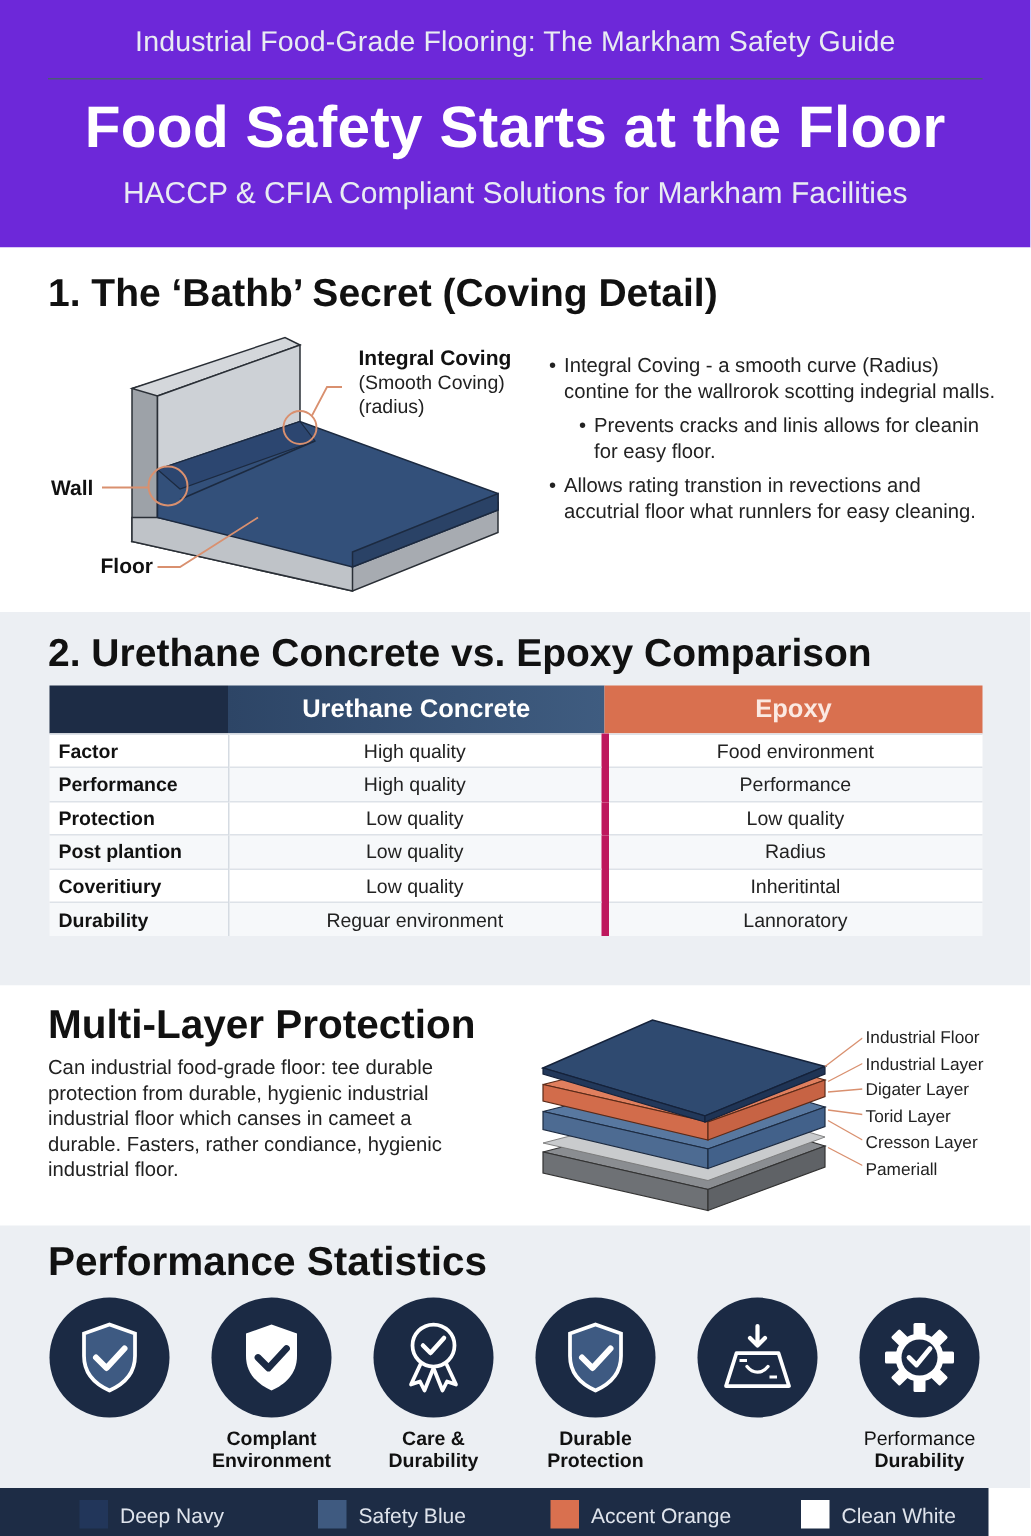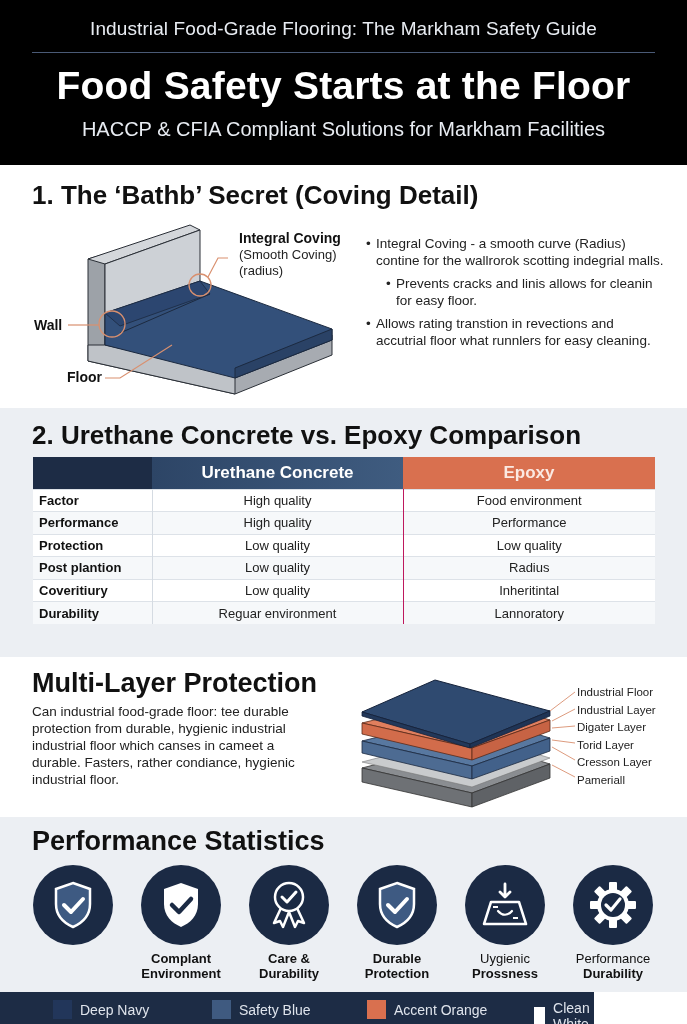--- a/index.html
+++ b/index.html
@@ -1,20 +1,20 @@
 <!DOCTYPE html>
 <html><head>
 <meta charset="utf-8">
 <style>
   * { box-sizing: border-box; margin: 0; padding: 0; }
   html, body { width: 687px; height: 1024px; overflow: hidden; background: #ffffff; }
   body { font-family: "Liberation Sans", "DejaVu Sans", sans-serif; color: #111; position: relative; }
 
   
-  .header { position: absolute; left: 0; top: 0; width: 687px; height: 165px; background: #000000; color: #fff; text-align: center; }
+  .header { position: absolute; left: 0; top: 0; width: 687px; height: 165px; background: #6d28d9; color: #fff; text-align: center; }
   .header .kicker { position: absolute; top: 18px; left: 0; width: 100%; font-size: 19px; color: #e8ecf2; letter-spacing: 0.1px; }
   .header .rule { position: absolute; top: 52px; left: 32px; width: 623px; height: 1px; background: #4a5a76; }
   .header .title { position: absolute; top: 64px; left: 0; width: 100%; font-size: 39px; font-weight: bold; letter-spacing: 0.2px; }
   .header .subtitle { position: absolute; top: 118px; left: 0; width: 100%; font-size: 20px; color: #e8ecf2; }
 
   
   .sec { position: absolute; left: 0; width: 687px; }
   .sec1 { top: 165px; height: 243px; background: #ffffff; }
   .sec2 { top: 408px; height: 249px; background: #eceff3; }
   .sec3 { top: 657px; height: 160px; background: #ffffff; }
@@ -34,39 +34,39 @@
   .bullets .b.sub { margin-left: 20px; }
 
   
   .tbl { position: absolute; left: 33px; top: 457px; width: 622px; border-collapse: collapse; font-size: 13px; }
   .tbl th { height: 32px; color: #fff; font-size: 17px; font-weight: bold; }
   .tbl th.c0 { background: #1d2c45; width: 119px; }
   .tbl th.c1 { background: linear-gradient(90deg, #2d4566, #3f5c80); width: 251px; }
   .tbl th.c2 { background: #d9704f; color: #fbe9e2; }
   .tbl td { height: 22.5px; border-top: 1px solid #dde2e8; color: #222; text-align: center; }
   .tbl td.f { text-align: left; padding-left: 6px; font-weight: bold; color: #111; }
-  .tbl td.m { border-left: 1px solid #d5dbe2; border-right: 1px solid #be185d; }
+  .tbl td.m { border-left: 1px solid #d5dbe2; border-right: 5px solid #be185d; }
   .tbl tr:nth-child(odd) td { background: #ffffff; }
   .tbl tr:nth-child(even) td { background: #f6f8fa; }
 
   
   .p3 { position: absolute; left: 32px; top: 703px; width: 290px; font-size: 13.5px; line-height: 17px; color: #222; }
   .layers-svg { position: absolute; left: 355px; top: 672px; }
   .layer-lbls { position: absolute; left: 577px; top: 684px; font-size: 11.5px; color: #222; line-height: 17.5px; }
 
   
   .stats { position: absolute; left: 0; top: 865px; width: 687px; }
   .stat { position: absolute; width: 100px; text-align: center; }
   .stat .circ { width: 80px; height: 80px; border-radius: 50%; background: #1b2a44; margin: 0 auto; display: flex; align-items: center; justify-content: center; }
   .stat .l1, .stat .l2 { font-size: 13px; line-height: 15px; color: #111; }
   .stat .cap { margin-top: 6px; }
   .bold { font-weight: bold; }
 
   
-  .footer { position: absolute; left: 0; top: 992px; width: 594px; height: 32px; background: #1d2c45; }
+  .footer { position: absolute; left: 0; top: 992px; width: 659px; height: 32px; background: #1d2c45; }
   .sw { position: absolute; top: 8px; display: flex; align-items: center; font-size: 14px; color: #dfe4ec; }
   .sw .box { width: 19px; height: 19px; margin-right: 8px; }
 </style>
 </head>
 <body>
 
 <div class="header">
   <div class="kicker">Industrial Food-Grade Flooring: The Markham Safety Guide</div>
   <div class="rule"></div>
   <div class="title">Food Safety Starts at the Floor</div>
@@ -255,24 +255,20 @@
   <div class="stat" style="left:455px;">
     <div class="circ">
       <svg width="50" height="46" viewBox="0 0 50 46">
           <path d="M25 2 L25 14 M20 10 L25 15 L30 10" fill="none" stroke="#fff" stroke-width="2.8" stroke-linecap="round" stroke-linejoin="round"></path>
           <path d="M11 20 L39 20 L46 42 L4 42 Z" fill="none" stroke="#fff" stroke-width="2.5" stroke-linejoin="round"></path>
           <path d="M18 29 C22 34 28 34 32 29" fill="none" stroke="#fff" stroke-width="2.2" stroke-linecap="round"></path>
           <rect x="13" y="24" width="5" height="2" fill="#fff"></rect>
           <rect x="33" y="35" width="5" height="2" fill="#fff"></rect>
         </svg>
     </div>
-    <div class="cap">
-        <div class="l1">Uygienic</div>
-        <div class="l2 bold">Prossness</div>
-      </div>
   </div>
 
   <div class="stat" style="left:563px;">
     <div class="circ">
       <svg width="50" height="50" viewBox="0 0 50 50">
         <g fill="#fff">
           <rect x="21" y="2" width="8" height="9" rx="1"></rect>
           <rect x="21" y="39" width="8" height="9" rx="1"></rect>
           <rect x="2" y="21" width="9" height="8" rx="1"></rect>
           <rect x="39" y="21" width="9" height="8" rx="1"></rect>

